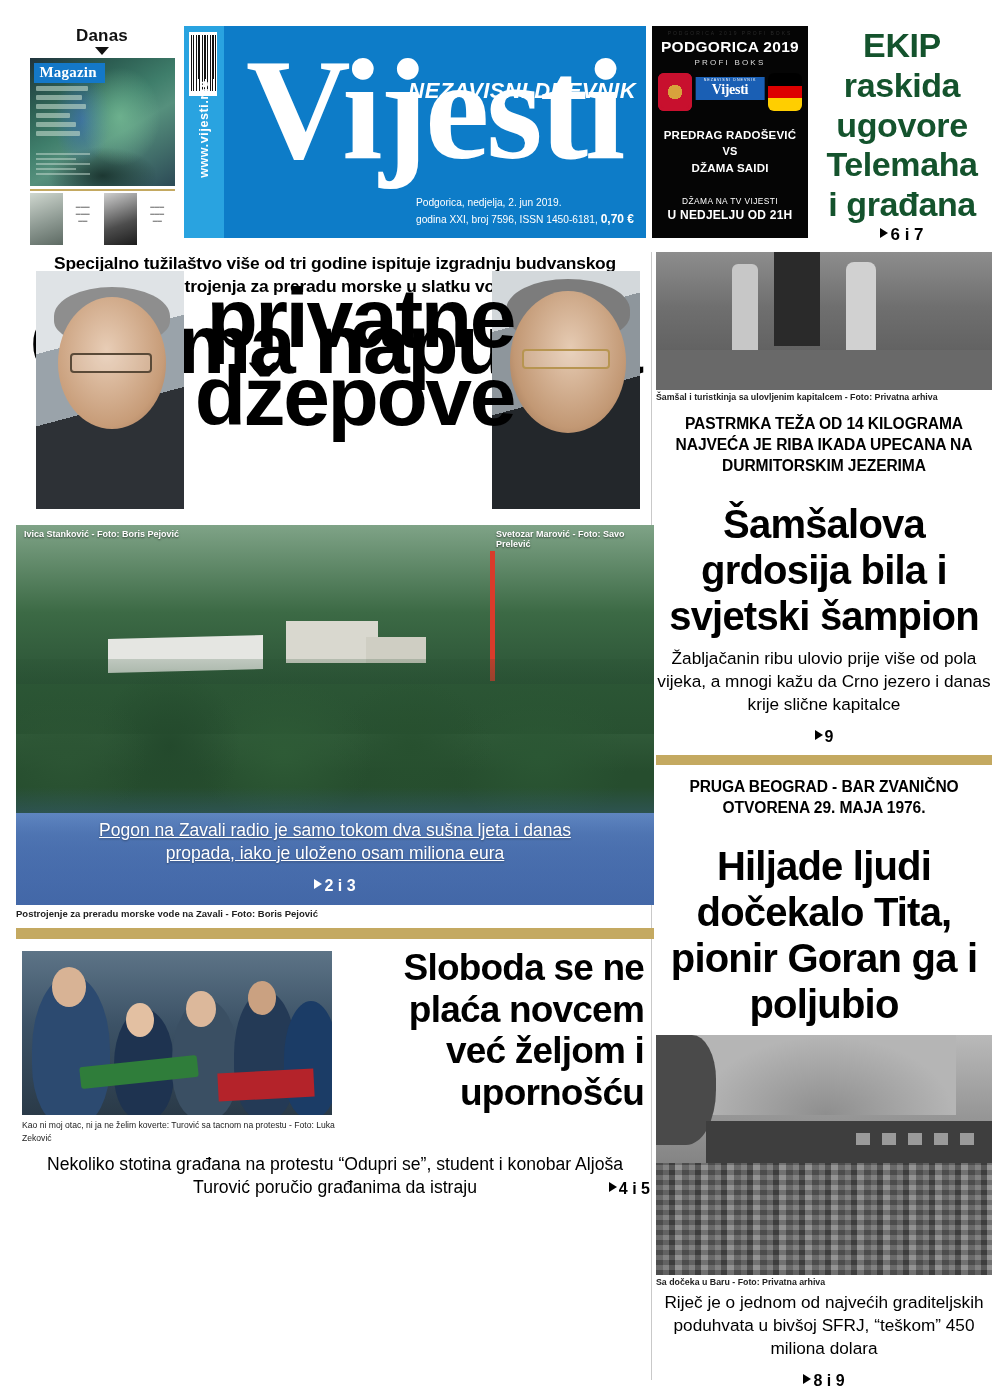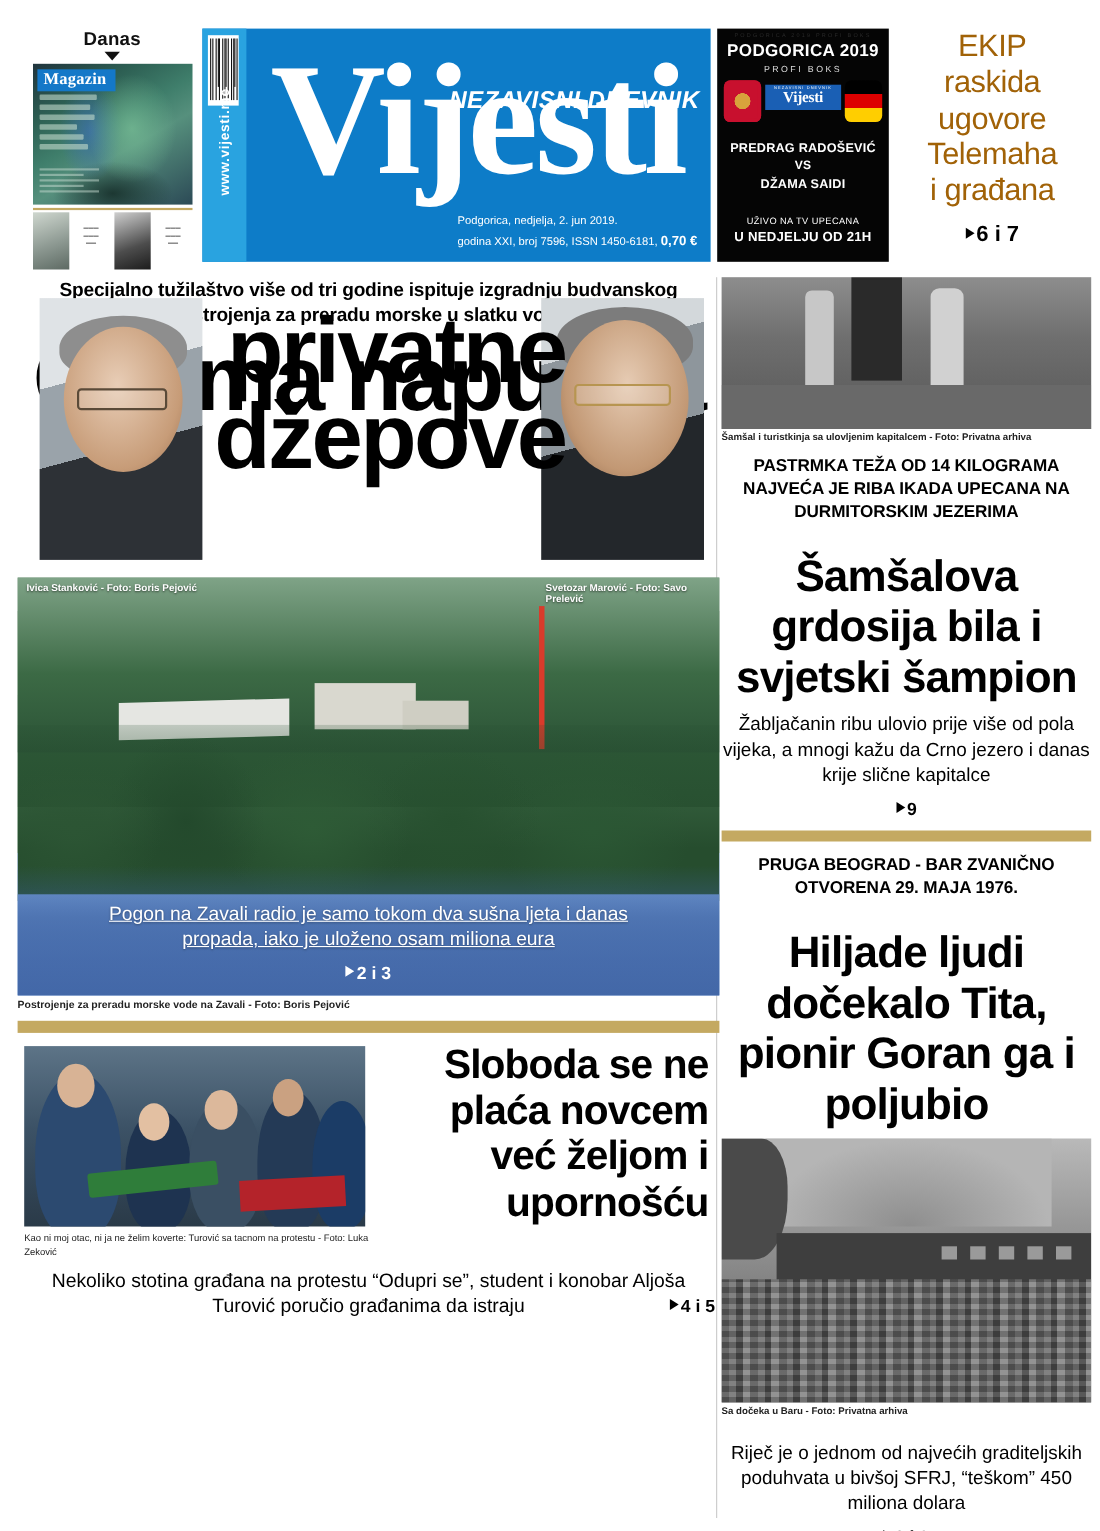--- a/index.html
+++ b/index.html
@@ -95,22 +95,22 @@
     font-size:14px; padding:1px 8px 2px 8px; letter-spacing:-.3px;
   }
   .boxad-logo span { display:block; font-family:"Liberation Sans",sans-serif; font-size:3.6px; font-weight:normal; letter-spacing:1px; }
   .boxad-names { margin-top:12px; font-size:11.5px; font-weight:bold; line-height:1.45; letter-spacing:.2px;}
   .boxad-vs { font-size:11px; font-weight:bold; }
   .boxad-live { margin-top:20px; font-size:8.4px; letter-spacing:.4px; }
   .boxad-when { font-size:12px; font-weight:bold; letter-spacing:.2px; margin-top:2px;}
 
   
   .ekip { position:absolute; left:812px; top:26px; width:180px; text-align:center; }
-  .ekip-line { font-size:28px; font-weight:normal; line-height:1.17; letter-spacing:-.4px; color:#a16207;}
-  .ekip-pages { margin-top:12px; font-size:20px; font-weight:bold; }
+  .ekip-line { font-size:34px; font-weight:bold; line-height:1.17; letter-spacing:-.4px; color:#14532d;}
+  .ekip-pages { margin-top:0; font-size:17px; font-weight:bold; }
 
   
   .col-left { position:absolute; left:16px; top:252px; width:638px; }
   .col-right { position:absolute; left:656px; top:252px; width:336px; }
   .vdivider { position:absolute; left:651px; top:252px; width:1px; height:1128px; background:#c9c9c9; }
 
   
   .kicker-lead { font-size:17.4px; font-weight:bold; line-height:1.34; text-align:center; padding:0 22px; letter-spacing:-.2px;}
   .lead-head {
     font-size:84px; font-weight:bold; line-height:.93; letter-spacing:-2.4px;
@@ -210,21 +210,21 @@
     background: linear-gradient(180deg,#b9b9b9 0%, #9a9a9a 30%, #7e7e7e 60%, #6a6a6a 100%); filter:grayscale(1);}
   .r-photo2 .hill { position:absolute; left:40px; top:0; width:260px; height:80px;
     background: radial-gradient(ellipse 70% 140% at 50% 100%, #8e8e8e, #b5b5b5 70%); }
   .r-photo2 .tree { position:absolute; left:0; top:0; width:60px; height:110px; background:#4a4a4a; border-radius:0 40% 50% 0;}
   .r-photo2 .train { position:absolute; left:50px; top:86px; width:286px; height:52px; background:#3e3e3e; }
   .r-photo2 .train i { position:absolute; top:12px; width:14px; height:12px; background:#9a9a9a; }
   .r-photo2 .crowd { position:absolute; left:0; bottom:0; width:336px; height:112px;
     background: repeating-linear-gradient(90deg,#5d5d5d 0 7px,#777 7px 13px,#4a4a4a 13px 19px,#8a8a8a 19px 26px);}
   .r-photo2 .crowd::after{content:"";position:absolute;inset:0;
     background: repeating-linear-gradient(0deg, rgba(0,0,0,.18) 0 5px, rgba(255,255,255,.08) 5px 10px);}
-  .r-deck2 { text-align:center; font-size:17.2px; line-height:1.34; margin-top:22px; }
+  .r-deck2 { text-align:center; font-size:17.2px; line-height:1.34; margin-top:4px; }
   .r-pages2 { text-align:center; font-size:16px; font-weight:bold; margin-top:12px;}
   .tri { display:inline-block; width:0;height:0;vertical-align:2px;margin-right:2px;
     border-top:5px solid transparent;border-bottom:5px solid transparent;border-left:8px solid currentColor;}
 </style>
 </head>
 <body>
 
 <div class="page">
 
   <div class="topbar">
@@ -306,21 +306,21 @@
           <span>NEZAVISNI DNEVNIK</span>
           <em style="font-style:normal">Vijesti</em>
         </div>
         <div class="flag de"></div>
       </div>
       <div class="boxad-names">
         <div>PREDRAG RADOŠEVIĆ</div>
         <div class="boxad-vs">VS</div>
         <div>DŽAMA SAIDI</div>
       </div>
-      <div class="boxad-live">UŽIVO NA TV UPECANA</div>
+      <div class="boxad-live">DŽAMA NA TV VIJESTI</div>
       <div class="boxad-when">U NEDJELJU OD 21H</div>
     </div>
 
     <div class="ekip">
       <div class="ekip-line">EKIP</div>
       <div class="ekip-line">raskida</div>
       <div class="ekip-line">ugovore</div>
       <div class="ekip-line">Telemaha</div>
       <div class="ekip-line">i građana</div>
       <div class="ekip-pages"><span class="tri"></span><span>6 i 7</span></div>

